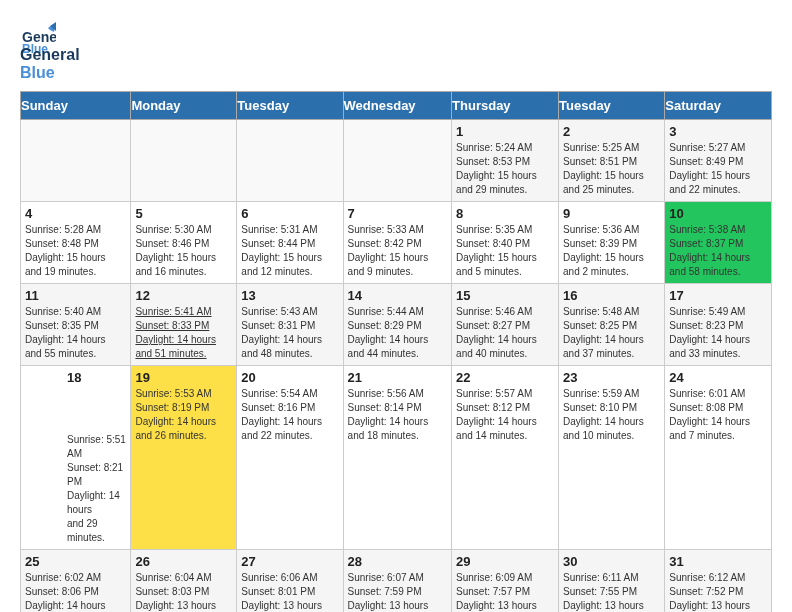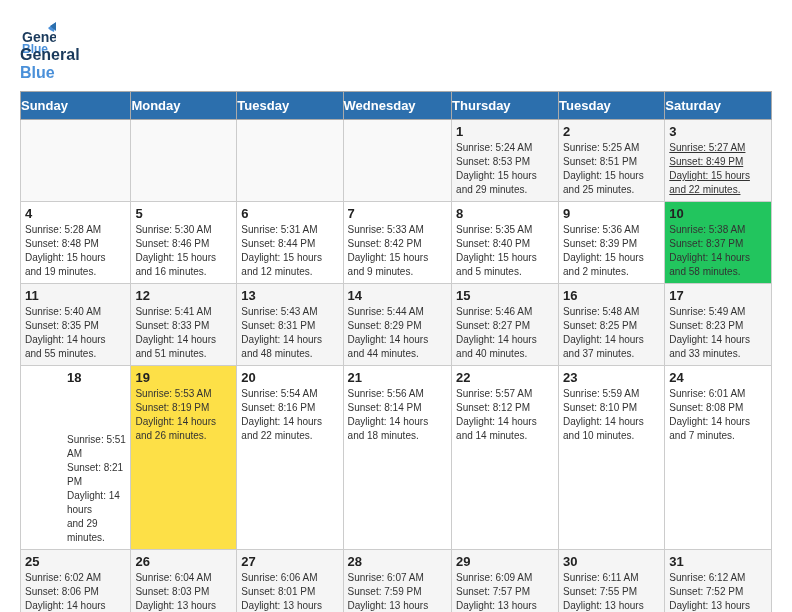--- a/index.html
+++ b/index.html
@@ -129,21 +129,21 @@
         </td>
         <td style="background: rgb(245, 245, 245);">
           <span class="day-number">2</span>
           <div class="day-info" style="white-space: pre-line;">Sunrise: 5:25 AM
 Sunset: 8:51 PM
 Daylight: 15 hours
 and 25 minutes.</div>
         </td>
         <td style="background: rgb(245, 245, 245);">
           <span class="day-number">3</span>
-          <div class="day-info" style="white-space: pre-line; text-decoration: underline;">Sunrise: 5:27 AM
+          <div class="day-info" style="white-space: pre-line;">Sunrise: 5:27 AM
 Sunset: 8:49 PM
 Daylight: 15 hours
 and 22 minutes.</div>
         </td>
       </tr>
       <tr>
         <td style="background: rgb(255, 255, 255);">
           <span class="day-number">4</span>
           <div class="day-info" style="white-space: pre-line;">Sunrise: 5:28 AM
 Sunset: 8:48 PM
@@ -196,21 +196,21 @@
       <tr>
         <td style="background: rgb(245, 245, 245);">
           <span class="day-number">11</span>
           <div class="day-info" style="white-space: pre-line;">Sunrise: 5:40 AM
 Sunset: 8:35 PM
 Daylight: 14 hours
 and 55 minutes.</div>
         </td>
         <td style="background: rgb(245, 245, 245);">
           <span class="day-number">12</span>
-          <div class="day-info" style="white-space: pre-line;">Sunrise: 5:41 AM
+          <div class="day-info" style="white-space: pre-line; text-decoration: underline;">Sunrise: 5:41 AM
 Sunset: 8:33 PM
 Daylight: 14 hours
 and 51 minutes.</div>
         </td>
         <td style="background: rgb(245, 245, 245);">
           <span class="day-number">13</span>
           <div class="day-info" style="white-space: pre-line;">Sunrise: 5:43 AM
 Sunset: 8:31 PM
 Daylight: 14 hours
 and 48 minutes.</div>

